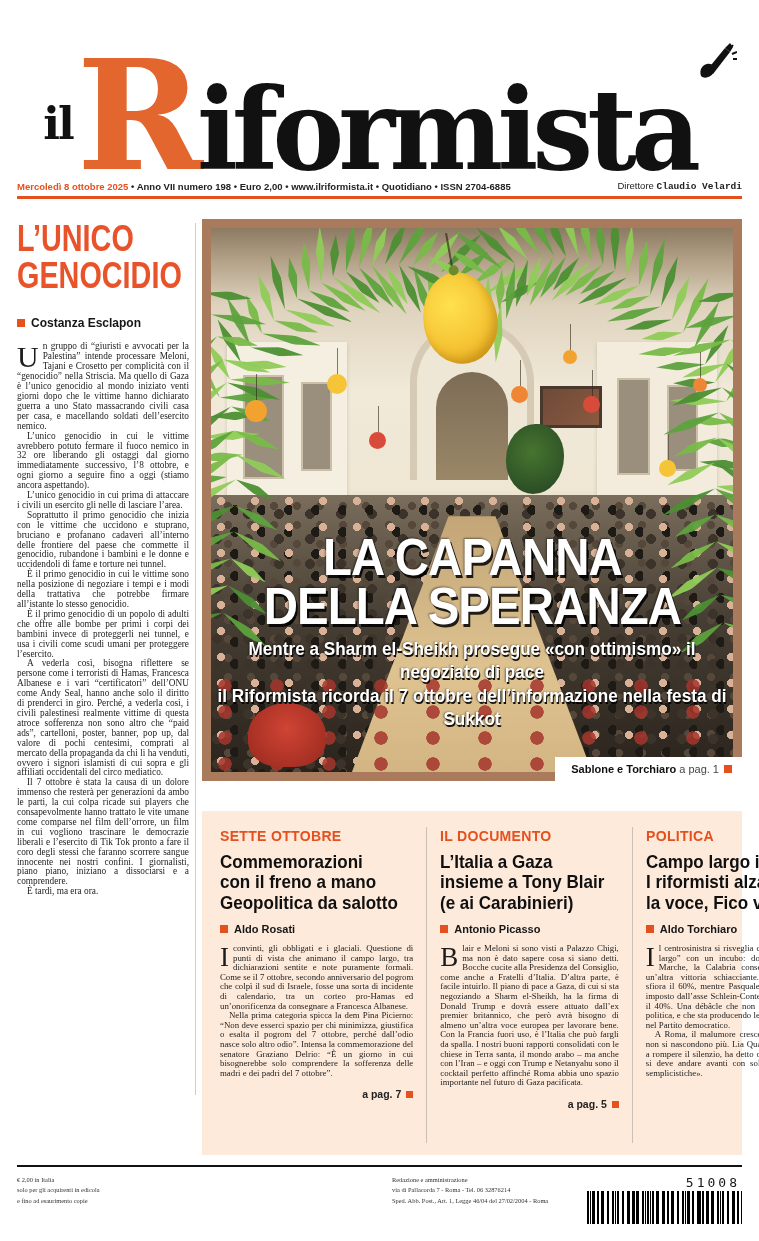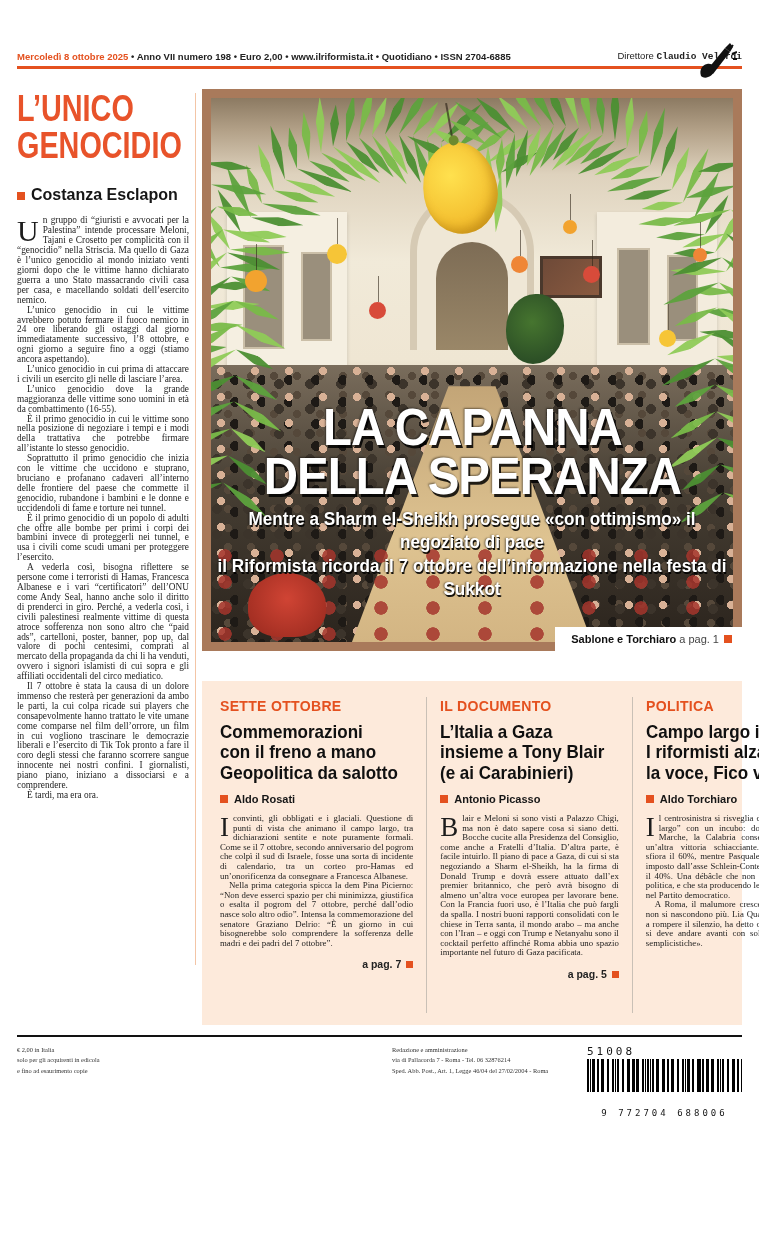--- a/index.html
+++ b/index.html
@@ -25,21 +25,21 @@
 
   
   .content { display:flex; margin:20px 17px 0 17px; align-items:flex-start; }
   .left-col { width:172px; flex:0 0 172px; }
   .col-sep { width:1px; align-self:stretch; background:#f3c5a6; margin:4px 6px 60px 6px; }
   .main-col { flex:1; min-width:0; }
 
   
   .left-headline { color:#e8532a; font-weight:bold; font-size:36px; line-height:1.02;
                    transform:scaleX(.8); transform-origin:left top; white-space:nowrap; margin-top:2px;}
-  .lbyline { font-size:16px; font-weight:bold; margin:22px 0 12px 0; }
+  .lbyline { font-size:12px; font-weight:bold; margin:22px 0 12px 0; }
   .lbyline::before, .bbyline::before { content:""; display:inline-block; width:8px; height:8px;
       background:#e4511f; margin-right:6px; }
   .lbody { font-family:"Liberation Serif", serif; font-size:9.3px; line-height:9.9px;
            text-align:justify; color:#1c1c1c; }
   .lbody p { text-indent:10px; }
   .first-para { text-indent:0; }
   .dropcap { float:left; font-family:"Liberation Serif", serif; font-size:30px; line-height:26px;
              padding:2px 4px 0 0; }
 
   
@@ -120,36 +120,41 @@
   .pref { text-align:right; font-weight:bold; font-size:10.5px; margin-top:10px; color:#222; }
   .pref .sq { display:inline-block; width:7px; height:7px; background:#e4511f; margin-left:5px; }
 
   
   .footer-rule { border-top:2.5px solid #121212; margin:10px 17px 0 17px; }
   .footer { display:flex; align-items:flex-start; padding:8px 17px 0 17px; }
   .ftiny { font-family:"Liberation Serif", serif; font-size:6.4px; line-height:1.6; color:#333; }
   .f-left { width:180px; }
   .f-center { flex:1; margin-left:195px; }
   .barcode { width:155px; background:#fff; }
-  .bc-top { font-family:"DejaVu Sans Mono", monospace; font-size:11px;
+  .bc-top { text-align:right; font-family:"DejaVu Sans Mono", monospace; font-size:13px;
             letter-spacing:3px; padding-right:2px; }
   .bc-bars { height:33px; margin-top:1px; background-color:#fff;
      background-image:
        repeating-linear-gradient(90deg,#000 0 2px, transparent 2px 5px),
        repeating-linear-gradient(90deg,#000 0 1px, transparent 1px 7px),
        repeating-linear-gradient(90deg,transparent 0 3px, #000 3px 4px, transparent 4px 11px); }
   .bc-num { font-family:"DejaVu Sans Mono", monospace; font-size:9px; letter-spacing:3px;
             text-align:center; margin-top:16px; }
 </style>
 </head>
 <body>
 
 <div class="page">
 
   <header class="masthead">
+    <div class="logo">
+      <span class="logo-il">il</span>
+        <span class="logo-r">R</span>
+        <span class="logo-rest">iformista</span>
+    </div>
     <svg class="pen-icon" viewBox="0 0 44 44">
       <path d="M8 36 C6 30 9 25 14 24 C19 23 22 26 21 31 C20 36 12 40 8 36 Z" fill="#111"></path>
       <path d="M14 30 L32 8 L37 12 L20 34 Z" fill="#111"></path>
       <path d="M32 8 L37 3 L40 7 L37 12 Z" fill="#111"></path>
       <path d="M39 14 l5 -2 M40 19 l4 0 M36 10 l4 -5" stroke="#111" stroke-width="2" fill="none"></path>
     </svg>
     <div class="dateline">
       <div class="dateline-left">
         <span class="date">Mercoledì 8 ottobre 2025</span>
         <span class="date-info">• Anno VII numero 198 • Euro 2,00 • www.ilriformista.it • Quotidiano • ISSN 2704-6885</span>
@@ -167,25 +172,24 @@
     <aside class="left-col">
       <h1 class="left-headline">
         <span>L’UNICO</span><br>
         <span>GENOCIDIO</span>
       </h1>
       <div class="lbyline">Costanza Esclapon</div>
       <div class="lbody">
         <div class="first-para">
           <span class="dropcap">U</span><span>n gruppo di “giuristi e avvocati per la Palestina” intende processare Meloni, Tajani e Crosetto per complicità con il “genocidio” nella Striscia. Ma quello di Gaza è l’unico genocidio al mondo iniziato venti giorni dopo che le vittime hanno dichiarato guerra a uno Stato massacrando civili casa per casa, e macellando soldati dell’esercito nemico.</span>
         </div>
-        <p>L’unico genocidio in cui le vittime avrebbero potuto fermare il fuoco nemico in 24 ore liberando gli ostaggi dal giorno immediatamente successivo, l’8 ottobre, e ogni giorno a seguire fino a oggi (stiamo ancora aspettando).</p>
+        <p>L’unico genocidio in cui le vittime avrebbero potuto fermare il fuoco nemico in 32 ore liberando gli ostaggi dal giorno immediatamente successivo, l’8 ottobre, e ogni giorno a seguire fino a oggi (stiamo ancora aspettando).</p>
         <p>L’unico genocidio in cui prima di attaccare i civili un esercito gli nelle di lasciare l’area.</p>
-        <p>L’unico genocidio dove la grande maggioranza delle vittime sono uomini in età da combattimento (16-55).</p>
+        <p>Soprattutto il primo genocidio che inizia con le vittime che uccidono e stuprano, bruciano e profanano cadaveri all’interno delle frontiere del paese che commette il genocidio, rubandone i bambini e le donne e uccidendoli di fame e torture nei tunnel.</p>
         <p>È il primo genocidio in cui le vittime sono nella posizione di negoziare i tempi e i modi della trattativa che potrebbe firmare all’istante lo stesso genocidio.</p>
-        <p>Soprattutto il primo genocidio che inizia con le vittime che uccidono e stuprano, bruciano e profanano cadaveri all’interno delle frontiere del paese che commette il genocidio, rubandone i bambini e le donne e uccidendoli di fame e torture nei tunnel.</p>
         <p>È il primo genocidio di un popolo di adulti che offre alle bombe per primi i corpi dei bambini invece di proteggerli nei tunnel, e usa i civili come scudi umani per proteggere l’esercito.</p>
         <p>A vederla così, bisogna riflettere se persone come i terroristi di Hamas, Francesca Albanese e i vari “certificatori” dell’ONU come Andy Seal, hanno anche solo il diritto di prenderci in giro. Perché, a vederla così, i civili palestinesi realmente vittime di questa atroce sofferenza non sono altro che “paid ads”, cartelloni, poster, banner, pop up, dal valore di pochi centesimi, comprati al mercato della propaganda da chi li ha venduti, ovvero i signori islamisti di cui sopra e gli affiliati occidentali del circo mediatico.</p>
         <p>Il 7 ottobre è stata la causa di un dolore immenso che resterà per generazioni da ambo le parti, la cui colpa ricade sui players che consapevolmente hanno trattato le vite umane come comparse nel film dell’orrore, un film in cui vogliono trascinare le democrazie liberali e l’esercito di Tik Tok pronto a fare il coro degli stessi che faranno scorrere sangue innocente nei nostri confini. I giornalisti, piano piano, iniziano a dissociarsi e a comprendere.</p>
         <p>È tardi, ma era ora.</p>
       </div>
     </aside>
 
     <div class="col-sep"></div>
 
     <section class="main-col">

